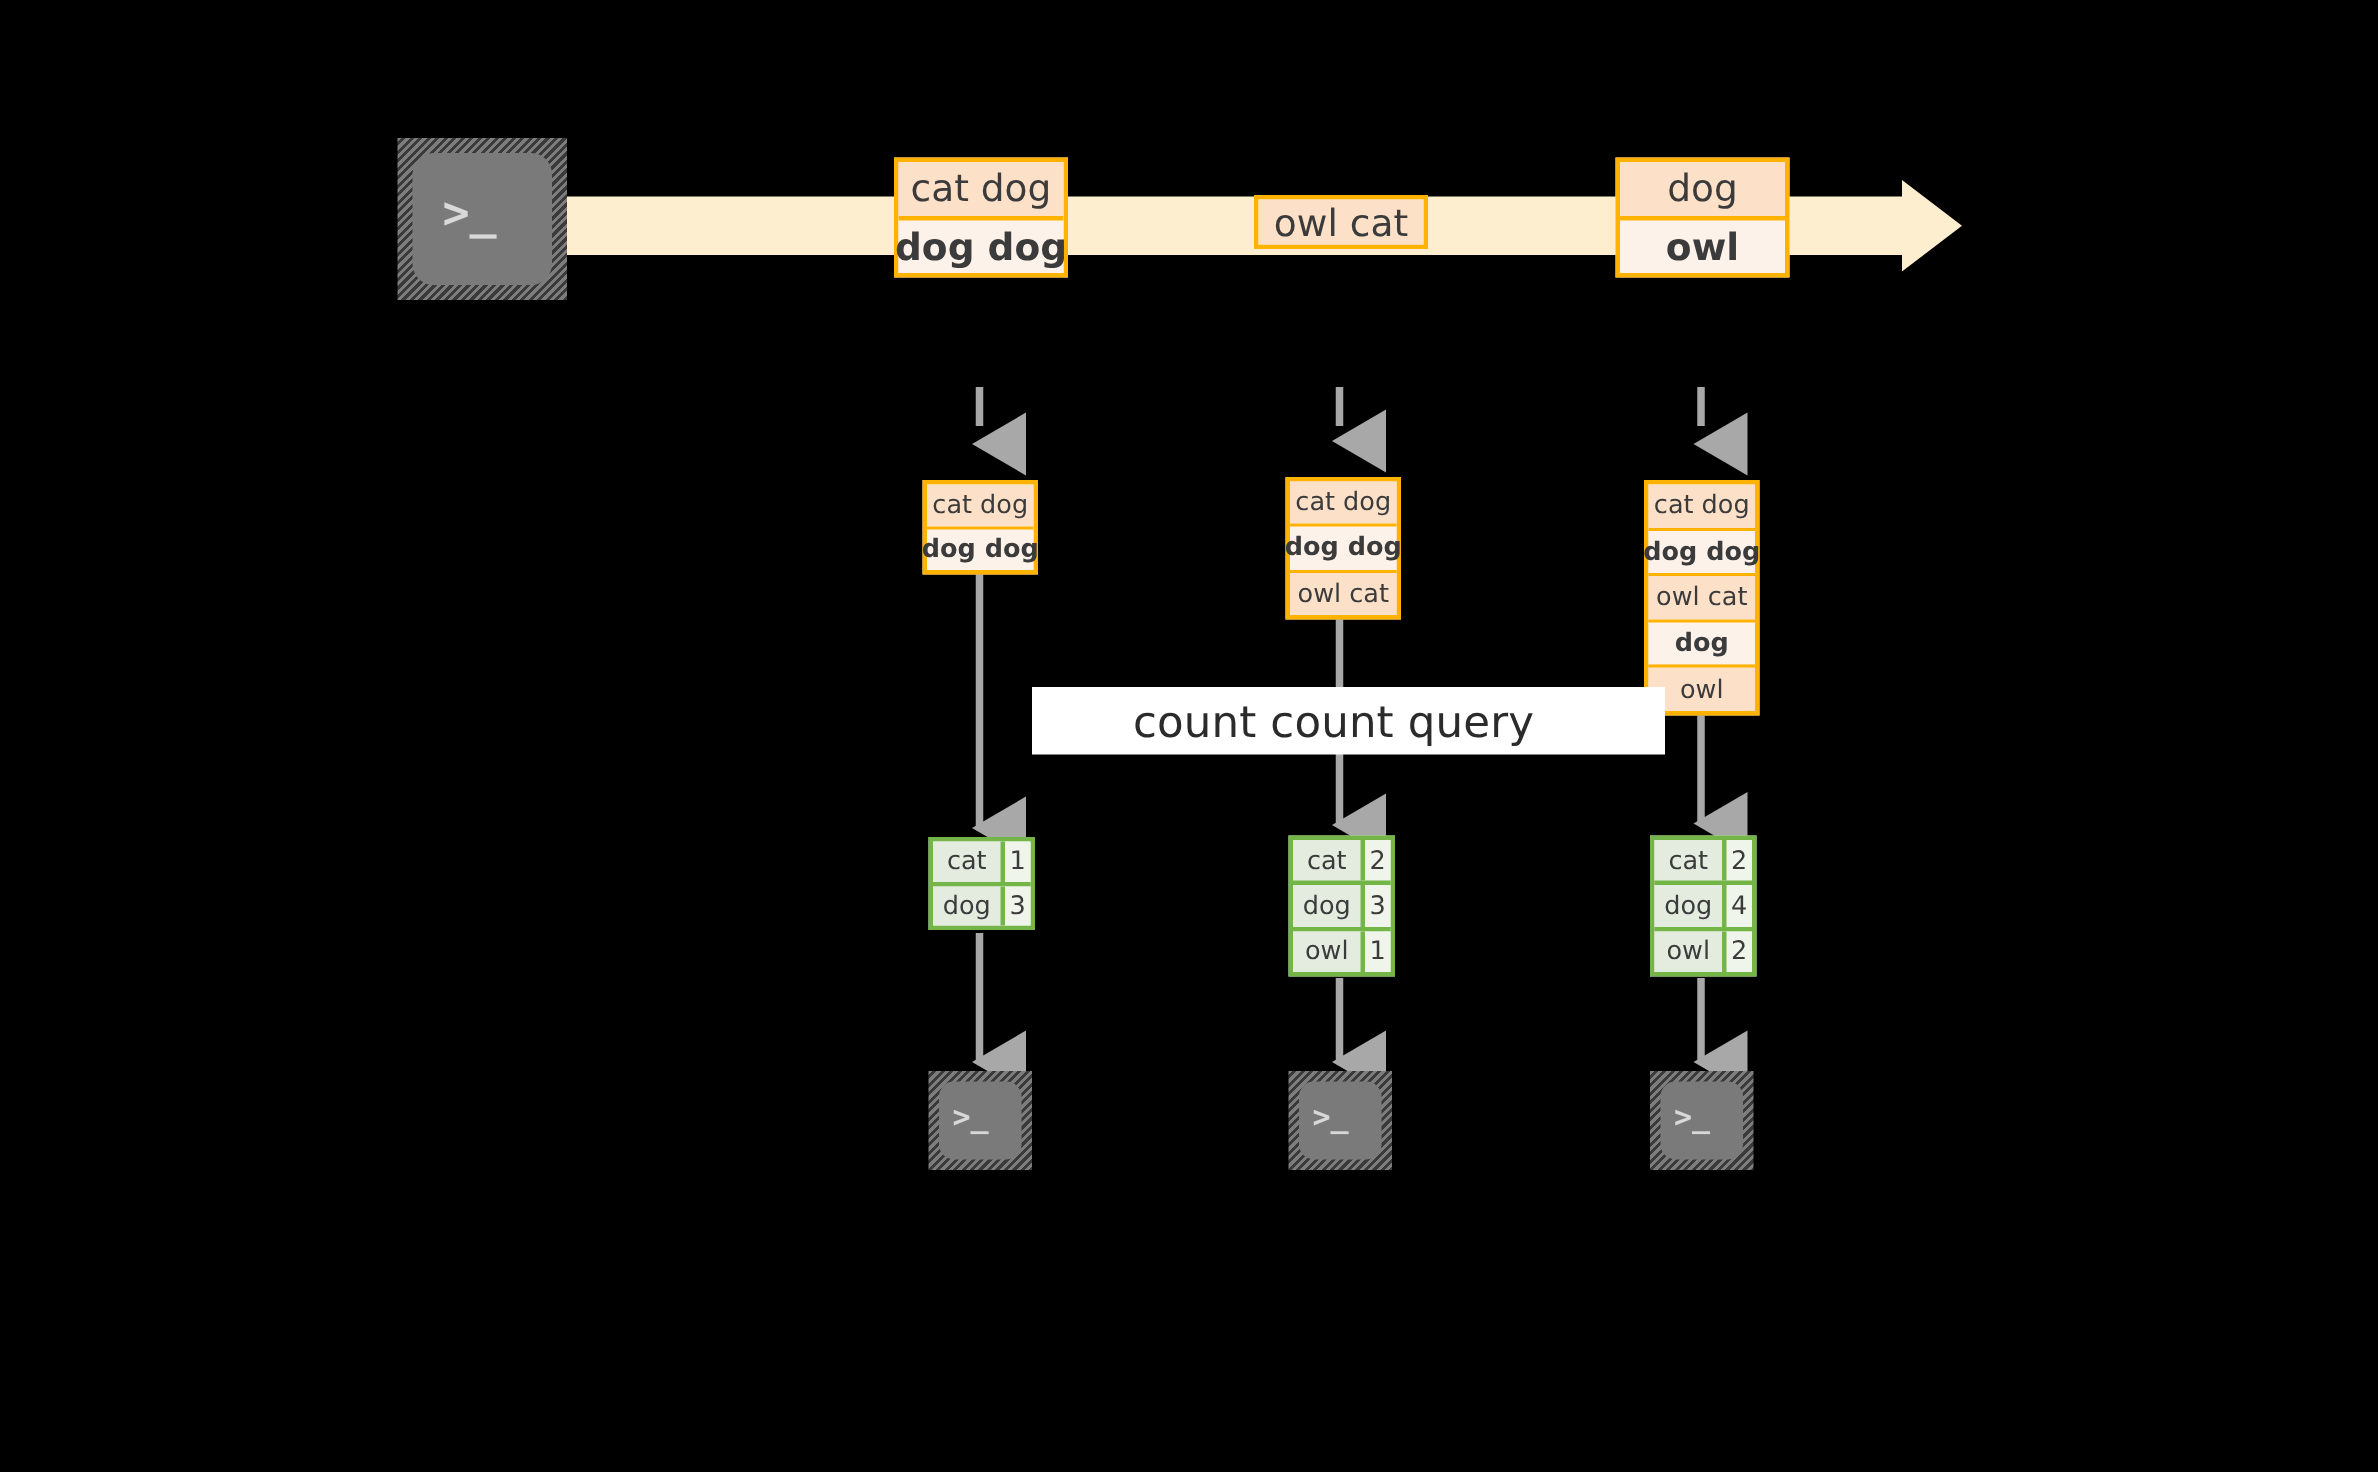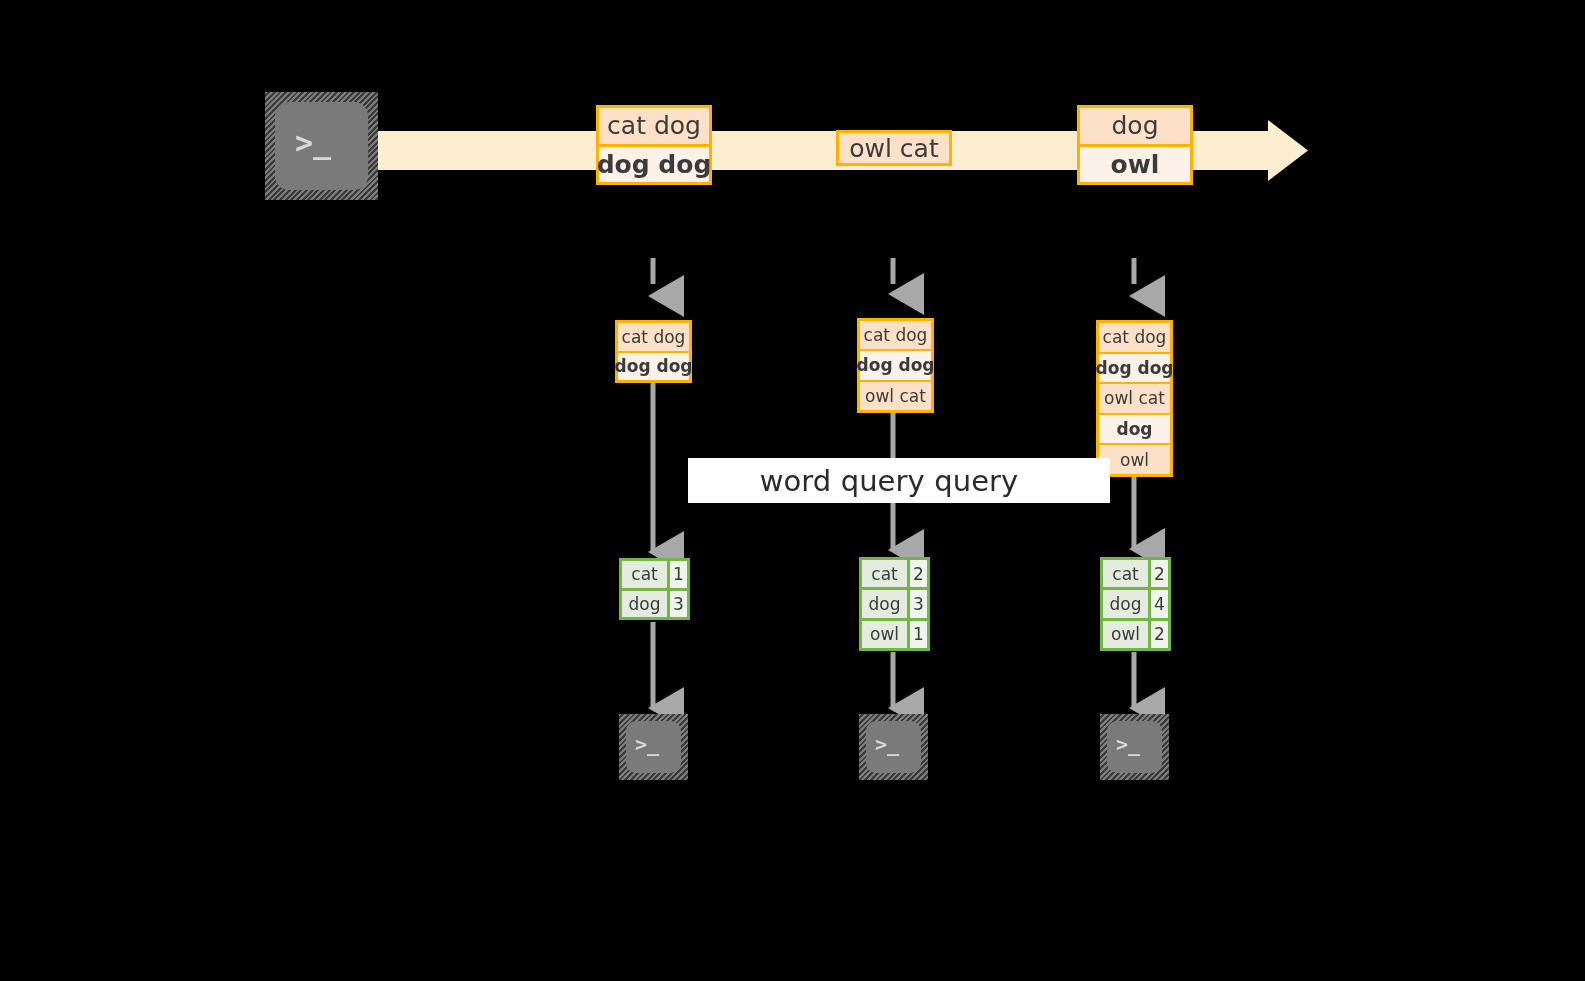--- a/index.html
+++ b/index.html
@@ -193,21 +193,21 @@
 
   <div class="obox small" style="left:1096px; top:320px; width:77px; height:157px;">
     <div class="orow dark">cat dog</div>
     <div class="orow light">dog dog</div>
     <div class="orow dark">owl cat</div>
     <div class="orow light">dog</div>
     <div class="orow dark">owl</div>
   </div>
 
   <div class="query-band" style="left:688px; top:458px; width:422px; height:45px;">
-    <span class="qlabel">word query query</span>
+    <span class="qlabel">count count query</span>
   </div>
 
   <div class="gtable" style="left:619px; top:558px; width:71px; height:62px;">
     <div class="growrap">
       <div class="gcell word" style="width:45px;">cat</div>
       <div class="gcell count" style="flex:1 1 auto;">1</div>
     </div>
     <div class="growrap">
       <div class="gcell word" style="width:45px;">dog</div>
       <div class="gcell count" style="flex:1 1 auto;">3</div>

